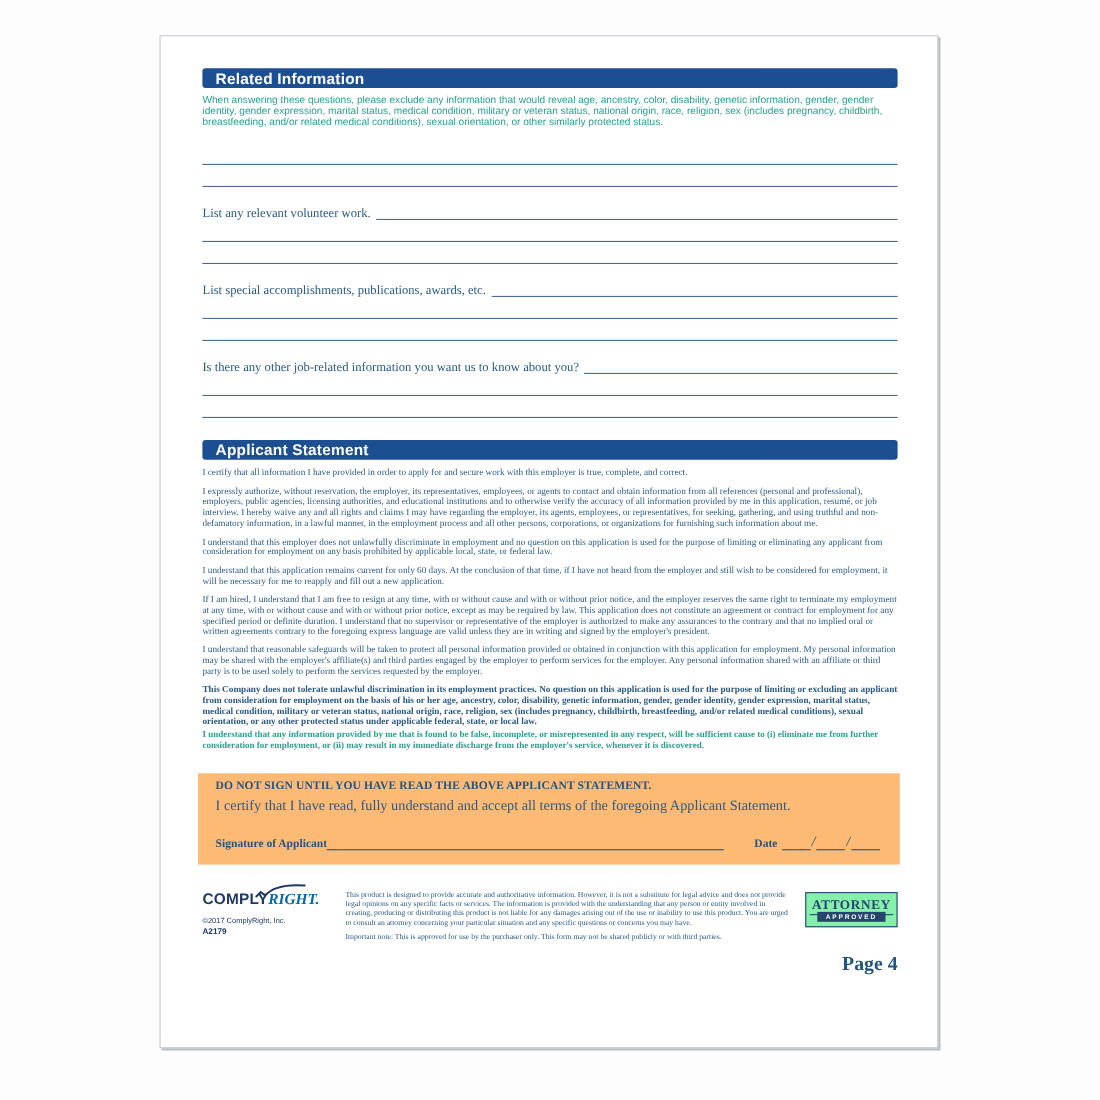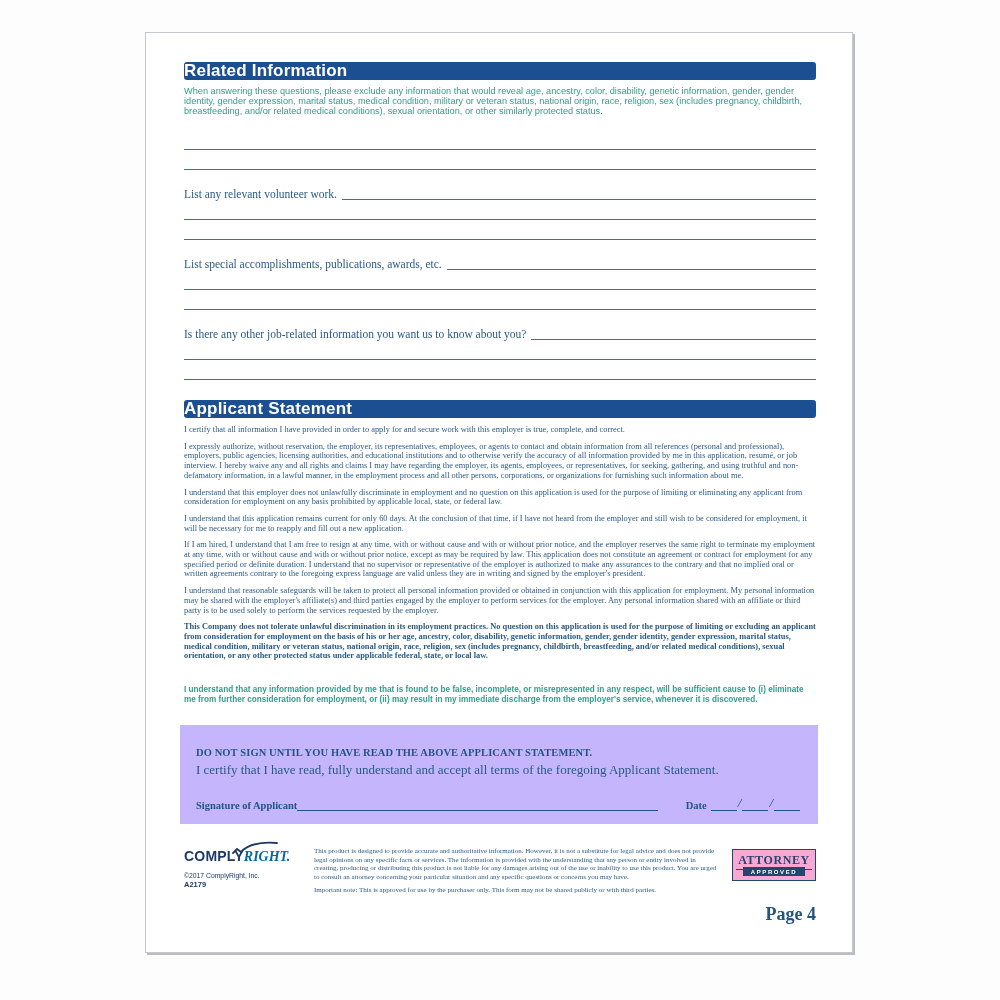--- a/index.html
+++ b/index.html
@@ -16,22 +16,22 @@
     overflow: hidden;
   }
 
   
   .section-bar {
     height: 18px; line-height: 18px;
     background: #1c4f91;
     border-radius: 3px;
     color: #ffffff;
     font-family: "Liberation Sans", sans-serif;
-    font-weight: bold; font-size: 17px;
-    padding-left: 0; letter-spacing: 0.2px;
+    font-weight: bold; font-size: 14px;
+    padding-left: 12px; letter-spacing: 0.2px;
   }
 
   
   .intro {
     margin-top: 6px;
     font-family: "Liberation Sans", sans-serif;
     font-size: 9.2px; line-height: 10px;
     color: #2ba18c;
   }
 
@@ -47,35 +47,35 @@
 
   
   .statement p {
     margin-top: 7px;
     font-size: 8.4px; line-height: 9.7px;
     color: #2b5a84;
     text-align: left;
   }
   .statement p.bold { font-weight: bold; }
   .statement p.teal {
-    margin-top: 24px;
-    font-family: Liberation Sans, sans-serif;
+    margin-top: 2px;
+    font-family: Liberation Serif, serif;
     font-weight: bold;
     font-size: 8.2px; line-height: 10px;
     color: #2ba18c;
   }
   .statement { margin-bottom: 0; }
   .section-bar.statement-bar { margin-top: 20px; }
 
   
   .sig-box {
     margin-top: 20px;
     margin-left: -4px; margin-right: -2px;
-    background: #c4b5fd;
-    padding: 22px 18px 13px 16px;
+    background: #fdba74;
+    padding: 6px 18px 13px 16px;
   }
   .sig-warning {
     font-weight: bold; font-size: 10.5px; color: #24557f; letter-spacing: 0.1px;
   }
   .sig-certify {
     margin-top: 4px; font-size: 13px; color: #2b5a84;
   }
   .sig-row {
     margin-top: 17px; display: flex; align-items: flex-end;
     font-size: 10.5px; color: #24557f;
@@ -107,21 +107,21 @@
     font-family: "Liberation Sans", sans-serif; font-weight: bold;
     font-size: 7.5px; color: #1d3a66; margin-top: 1px;
   }
   .disclaimer-col {
     flex: 1; margin-left: 18px; margin-right: 14px;
     font-size: 7px; line-height: 8.6px; color: #2b5a84;
   }
   .important-note { margin-top: 5px; }
   .badge-col { width: 84px; flex-shrink: 0; margin-top: 2px; }
   .badge {
-    border: 1.5px solid #24466e; background: #f9a8d4;
+    border: 1.5px solid #24466e; background: #86efac;
     padding: 3px 3px 4px; text-align: center;
   }
   .badge-word {
     font-family: "Liberation Serif", serif; font-weight: bold;
     font-size: 12px; letter-spacing: 0.6px; color: #24466e;
     border-bottom: 1px solid #24466e; padding-bottom: 1px;
   }
   .badge-approved {
     background: #24466e; color: #ffffff;
     font-family: "Liberation Sans", sans-serif; font-weight: bold;

